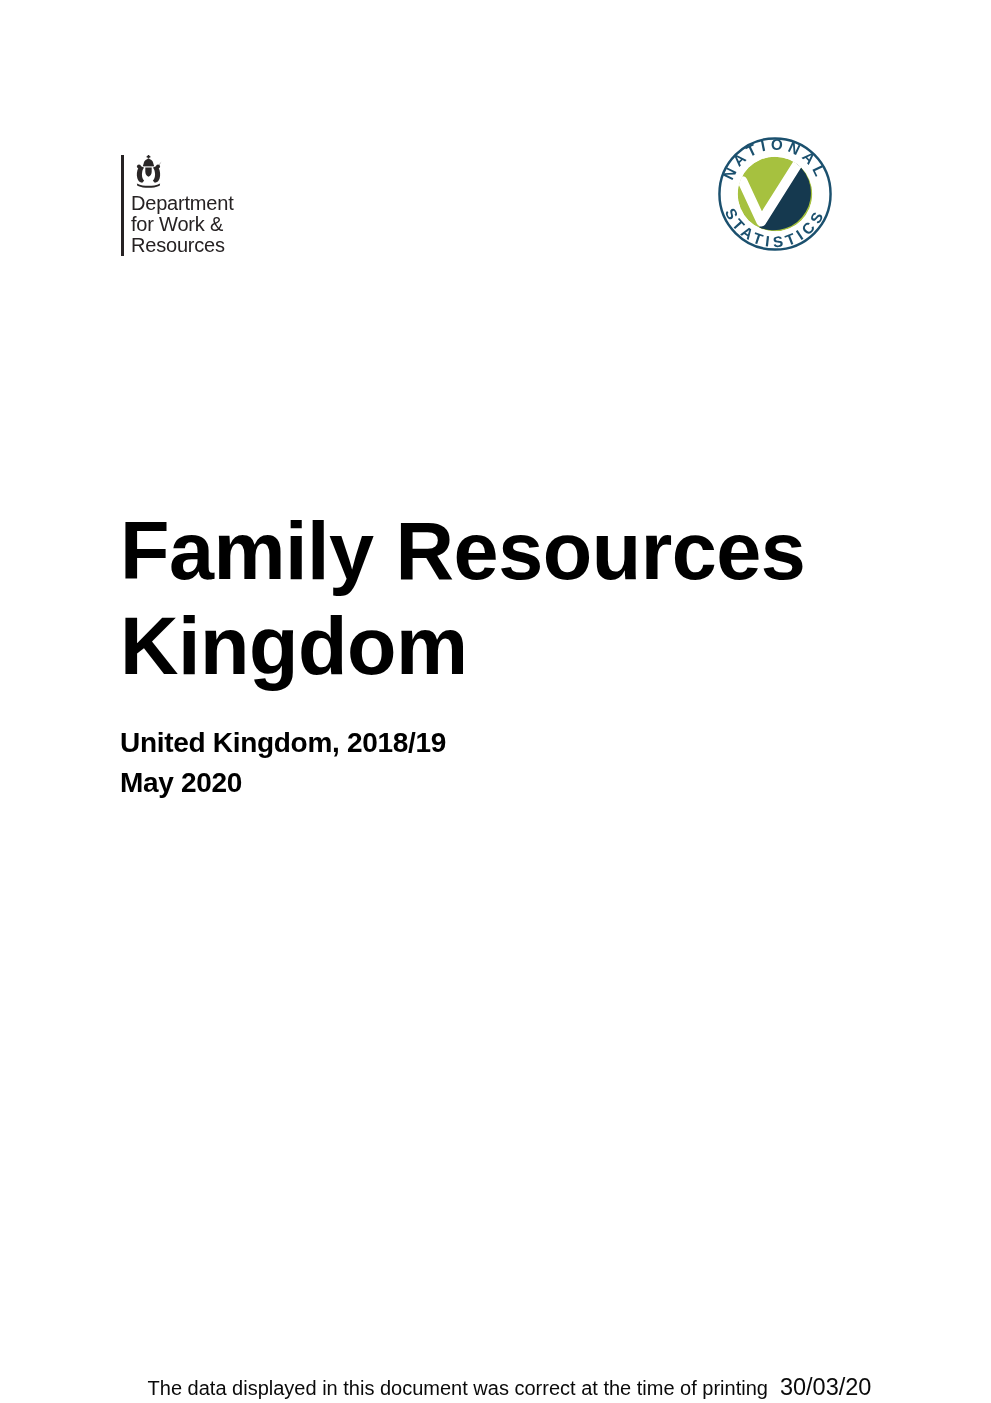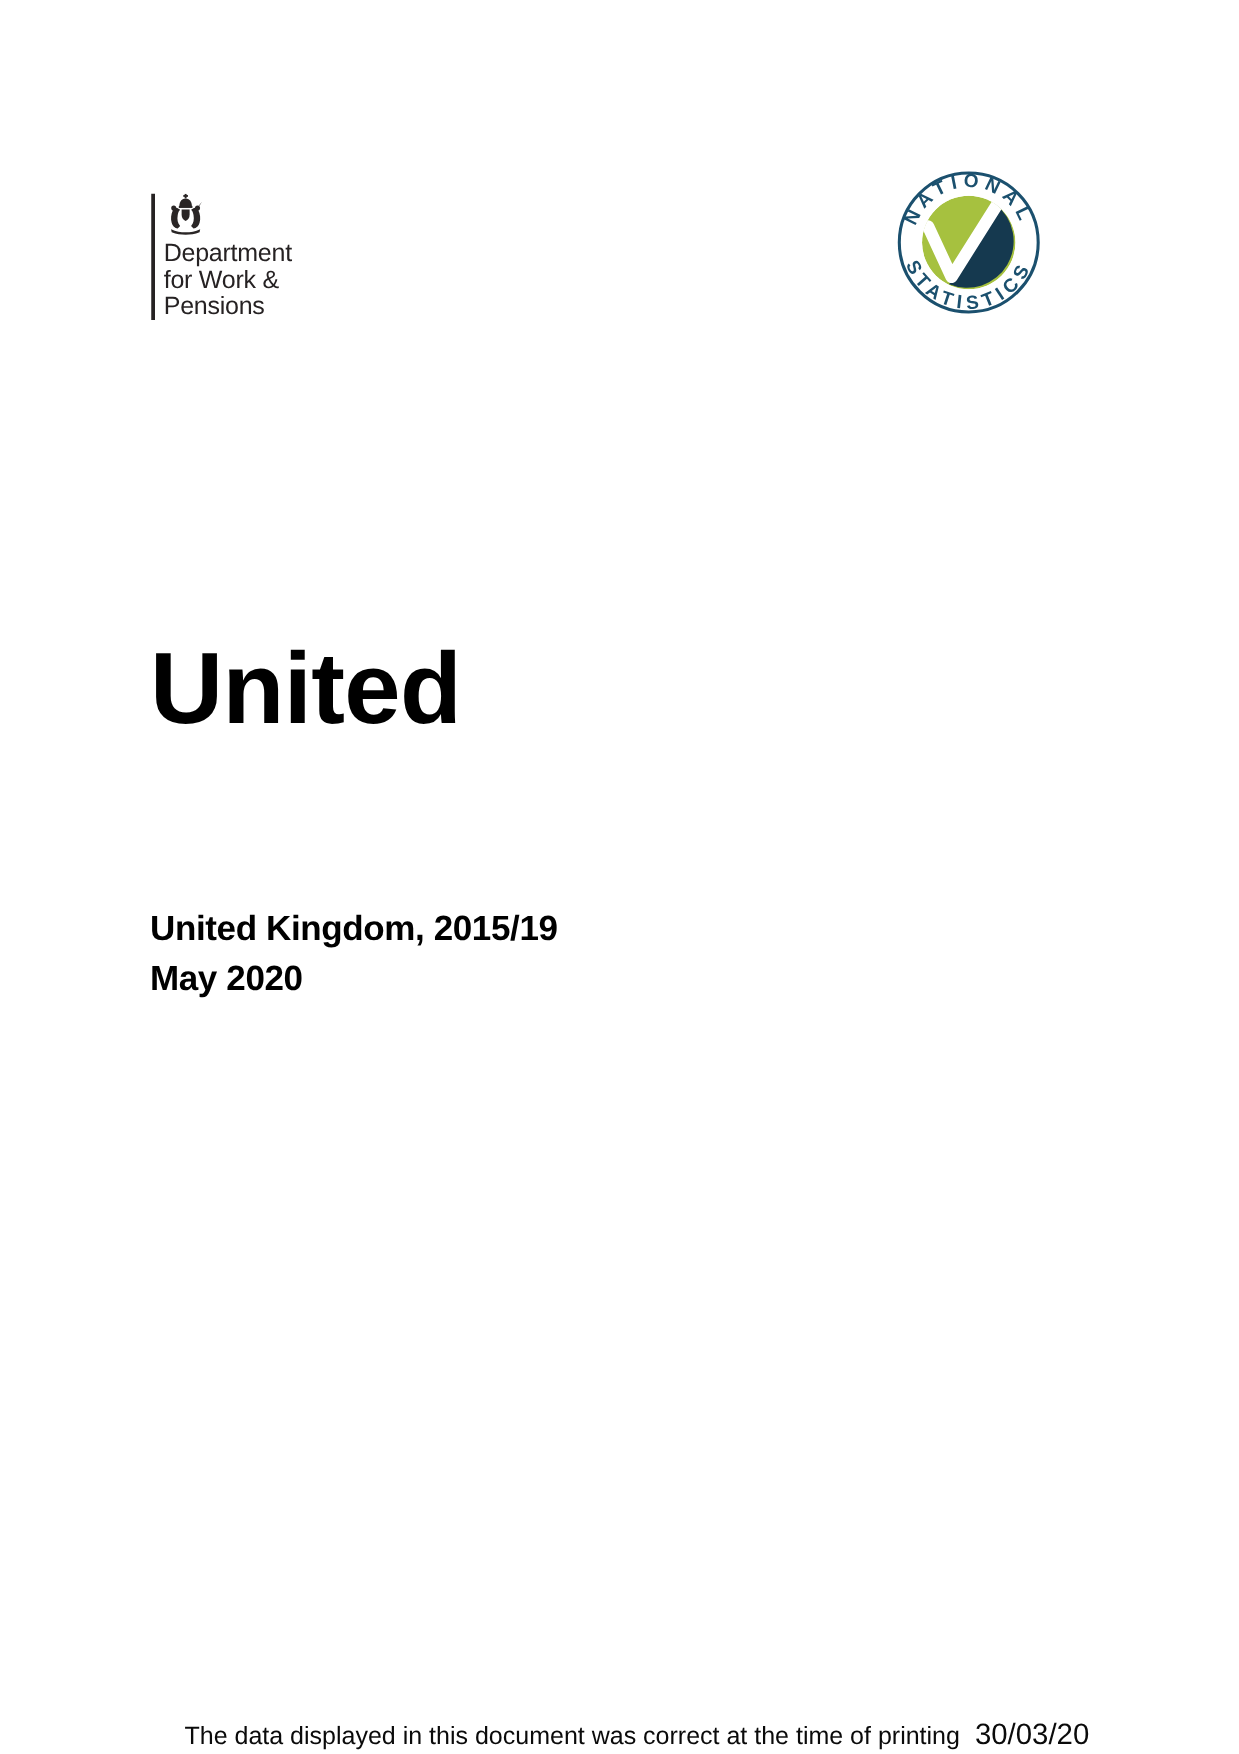--- a/index.html
+++ b/index.html
@@ -70,21 +70,21 @@
         <circle cx="8.2" cy="11.8" r="2.1"></circle>
         <path d="M23.5,12.5 C26,11 27.5,11.5 28.5,13.5 C30,16.5 30.5,20.5 29.5,24 C28.8,26.5 27,28.6 24.5,28.6 L22.5,26.5 C24.5,24.5 25.2,21 24.5,17.5 C24.1,15.6 23.6,14 22.5,13.2 Z"></path>
         <circle cx="27.8" cy="11.8" r="2.1"></circle>
         <path d="M28.5,10.3 L31.6,6.4 L29.4,9.9 Z"></path>
         <path d="M6,29.3 C10,31.3 14,31.8 18,31.8 C22,31.8 26,31.3 30,29.3 L29.5,31.8 C25.5,33.6 22,33.8 18,33.8 C14,33.8 10.5,33.6 6.5,31.8 Z"></path>
       </g>
     </svg>
     <div class="dwp-text">
       <span class="line" style="display:block">Department</span>
       <span class="line" style="display:block">for Work &amp;</span>
-      <span class="line" style="display:block">Pensions</span>
+      <span class="line" style="display:block">Resources</span>
     </div>
   </div>
 
   <svg class="ns-logo" viewBox="0 0 120 120" aria-hidden="true">
     <defs>
       <clipPath id="emblemClip">
           <circle cx="60" cy="60" r="38"></circle>
         </clipPath>
       <path id="arcTop" d="M 15,60 A 45,45 0 0 1 105,60" fill="none"></path>
       <path id="arcBottom" d="M 6,60 A 54,54 0 0 0 114,60" fill="none"></path>
@@ -97,25 +97,26 @@
     </g>
     <text class="ns-ring-text" font-size="15.5" font-weight="bold" letter-spacing="4.5" text-anchor="middle" fill="#1b506e">
       <textPath href="#arcTop" startOffset="50%">NATIONAL</textPath>
     </text>
     <text class="ns-ring-text" font-size="15.5" font-weight="bold" letter-spacing="4.5" text-anchor="middle" fill="#1b506e">
       <textPath href="#arcBottom" startOffset="50%">STATISTICS</textPath>
     </text>
   </svg>
 
   <h1 class="doc-title">
-    <span class="line">United</span>
+    <span class="line">Family Resources</span>
+    <span class="line">Kingdom</span>
   </h1>
 
   <h2 class="doc-subtitle">
-    <span class="line">United Kingdom, 2015/19</span>
+    <span class="line">United Kingdom, 2018/19</span>
     <span class="line">May 2020</span>
   </h2>
 
   <div class="doc-footer">
     <span class="footer-sentence">The data displayed in this document was correct at the time of printing</span>
     <span class="footer-date">30/03/20</span>
   </div>
 
 </div>
 

